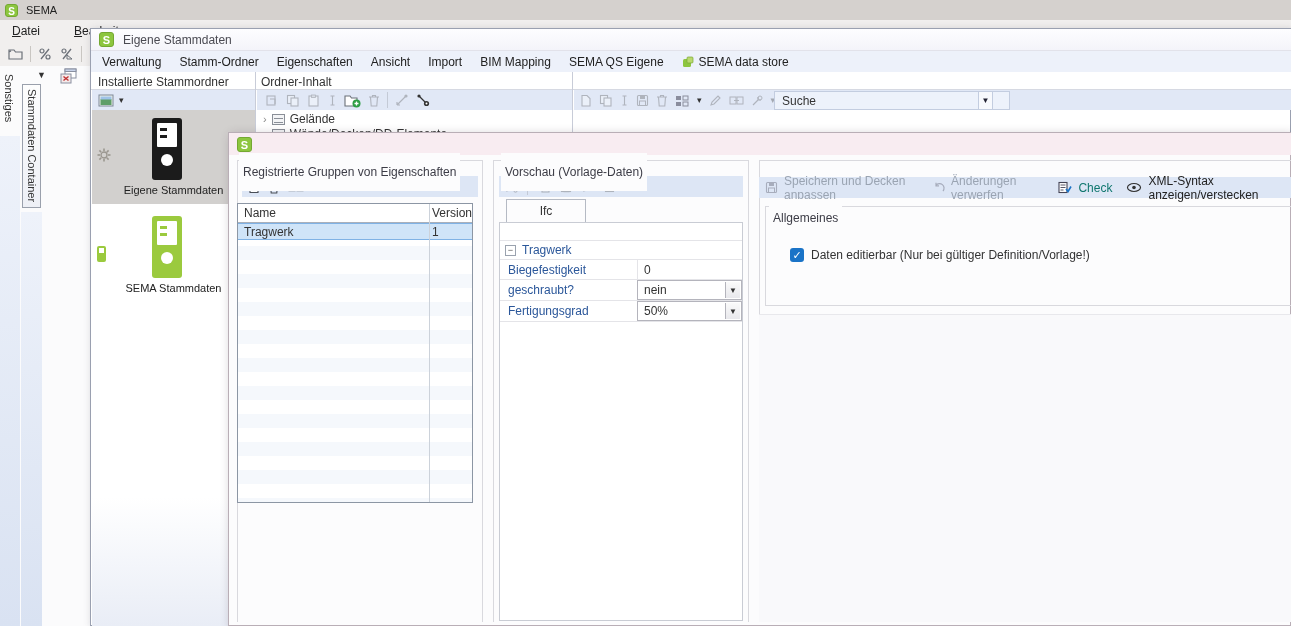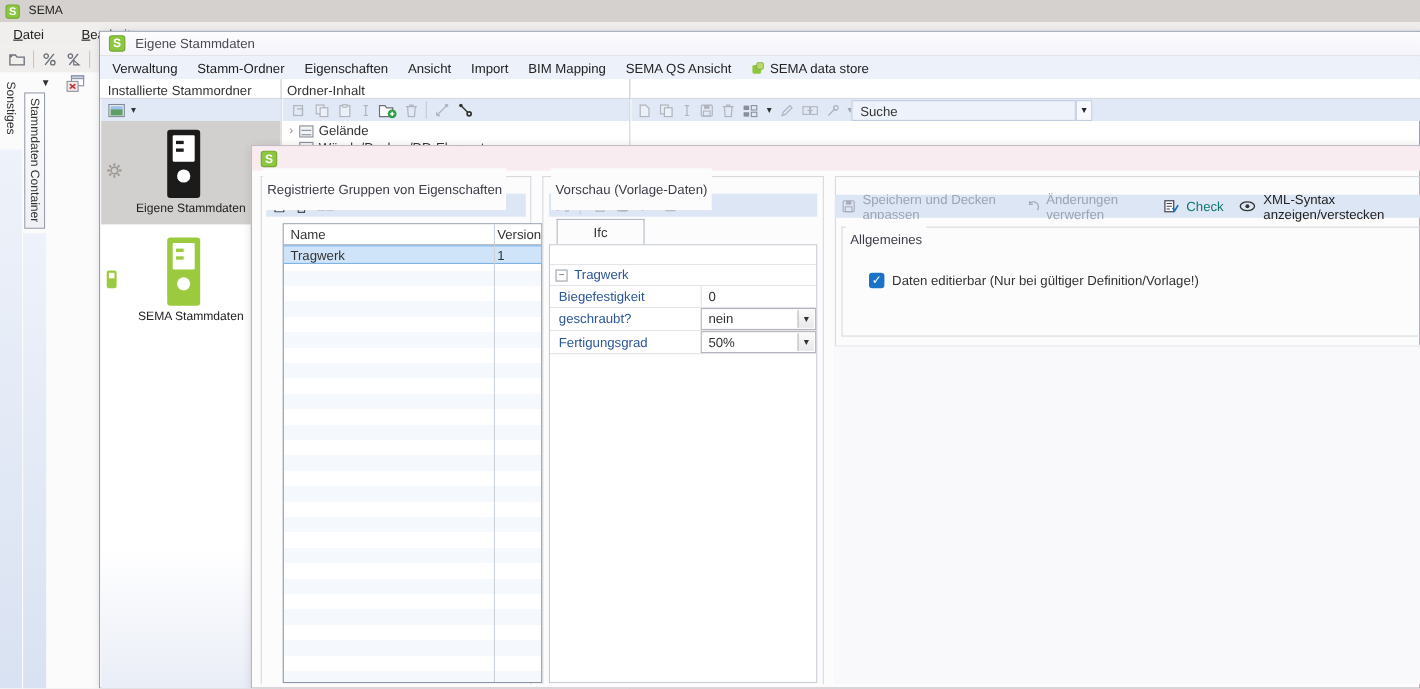--- a/index.html
+++ b/index.html
@@ -144,21 +144,21 @@
       <span>Eigene Stammdaten</span>
     </div>
 
     <div class="abs child-menubar">
       <span class="cmenu">Verwaltung</span>
       <span class="cmenu">Stamm-Ordner</span>
       <span class="cmenu">Eigenschaften</span>
       <span class="cmenu">Ansicht</span>
       <span class="cmenu">Import</span>
       <span class="cmenu">BIM Mapping</span>
-      <span class="cmenu">SEMA QS Ansicht</span>
+      <span class="cmenu">SEMA QS Eigene</span>
       <span class="cmenu">
         <span class="ic">
           <svg width="12" height="12" viewBox="0 0 12 12">
               <rect x="1" y="3" width="8" height="8" rx="1.5" fill="#8dc63f"></rect>
               <rect x="5" y="1" width="6" height="6" rx="1" fill="#b9d96e" stroke="#7aa835" stroke-width=".7"></rect>
             </svg>
         </span>
         <span>SEMA data store</span>
       </span>
     </div>
@@ -255,21 +255,21 @@
             <path d="M5 6.5 h5" stroke="#555" stroke-width="1"></path>
           </svg></span>
       <span class="ic dim"><svg width="13" height="13" viewBox="0 0 13 13">
             <path d="M2 11 L7 6 M7 3 v3 h3" fill="none" stroke="#555" stroke-width="1.2"></path>
             <circle cx="9" cy="4" r="2" fill="none" stroke="#555" stroke-width="1"></circle>
           </svg></span>
       <span class="arrow dim">▾</span>
       <span class="tsep" style="background:#c4cad6;"></span>
     </div>
 
-    <div class="suche-combo" style="left:683px;top:62px;width:204px;height:19px;">
+    <div class="suche-combo" style="left:683px;top:62px;width:236px;height:19px;">
       <span>Suche</span>
     </div>
     <div class="suche-btn" style="left:887px;top:62px;height:19px;">▼</div>
 
     <div class="abs" style="left:1px;top:81px;width:163px;height:516px;background:linear-gradient(#ffffff 75%, #e9edf6);">
 
       <div class="abs" style="left:0;top:0;width:163px;height:94px;background:#d2d0ce;">
         <span class="ic" style="position:absolute;left:5px;top:38px;">
           <svg width="14" height="14" viewBox="0 0 14 14">
               <circle cx="7" cy="7" r="3" fill="none" stroke="#9a968f" stroke-width="1.3"></circle>
@@ -337,21 +337,21 @@
             <path d="M2.5 4 h7 l-.7 9 h-5.6 z M1 4 h10 M4.5 4 v-1.5 h3 V4" fill="none" stroke="#4a4f58" stroke-width="1.1"></path>
             <path d="M4.5 6 v5 M7.5 6 v5" stroke="#4a4f58" stroke-width=".9"></path>
           </svg></span>
       <span class="ic dim"><svg width="16" height="13" viewBox="0 0 16 13">
             <rect x="1" y="3" width="6" height="8" fill="#fff" stroke="#555" stroke-width="1"></rect>
             <rect x="9" y="3" width="6" height="8" fill="#fff" stroke="#555" stroke-width="1"></rect>
             <path d="M5 7 h6 M9 5.5 l2 1.5 -2 1.5" fill="none" stroke="#555" stroke-width="1"></path>
           </svg></span>
     </div>
 
-    <div class="rtable" style="left:28px;top:70px;width:236px;height:418px;">
+    <div class="rtable" style="left:8px;top:70px;width:236px;height:300px;">
       <div class="coldiv"></div>
       <div class="hdr">
         <span style="padding-left:6px;width:186px;">Name</span>
         <span style="padding-left:8px;">Version</span>
       </div>
       <div class="sel-row">
         <span style="padding-left:6px;width:186px;">Tragwerk</span>
         <span style="padding-left:8px;">1</span>
       </div>
     </div>

